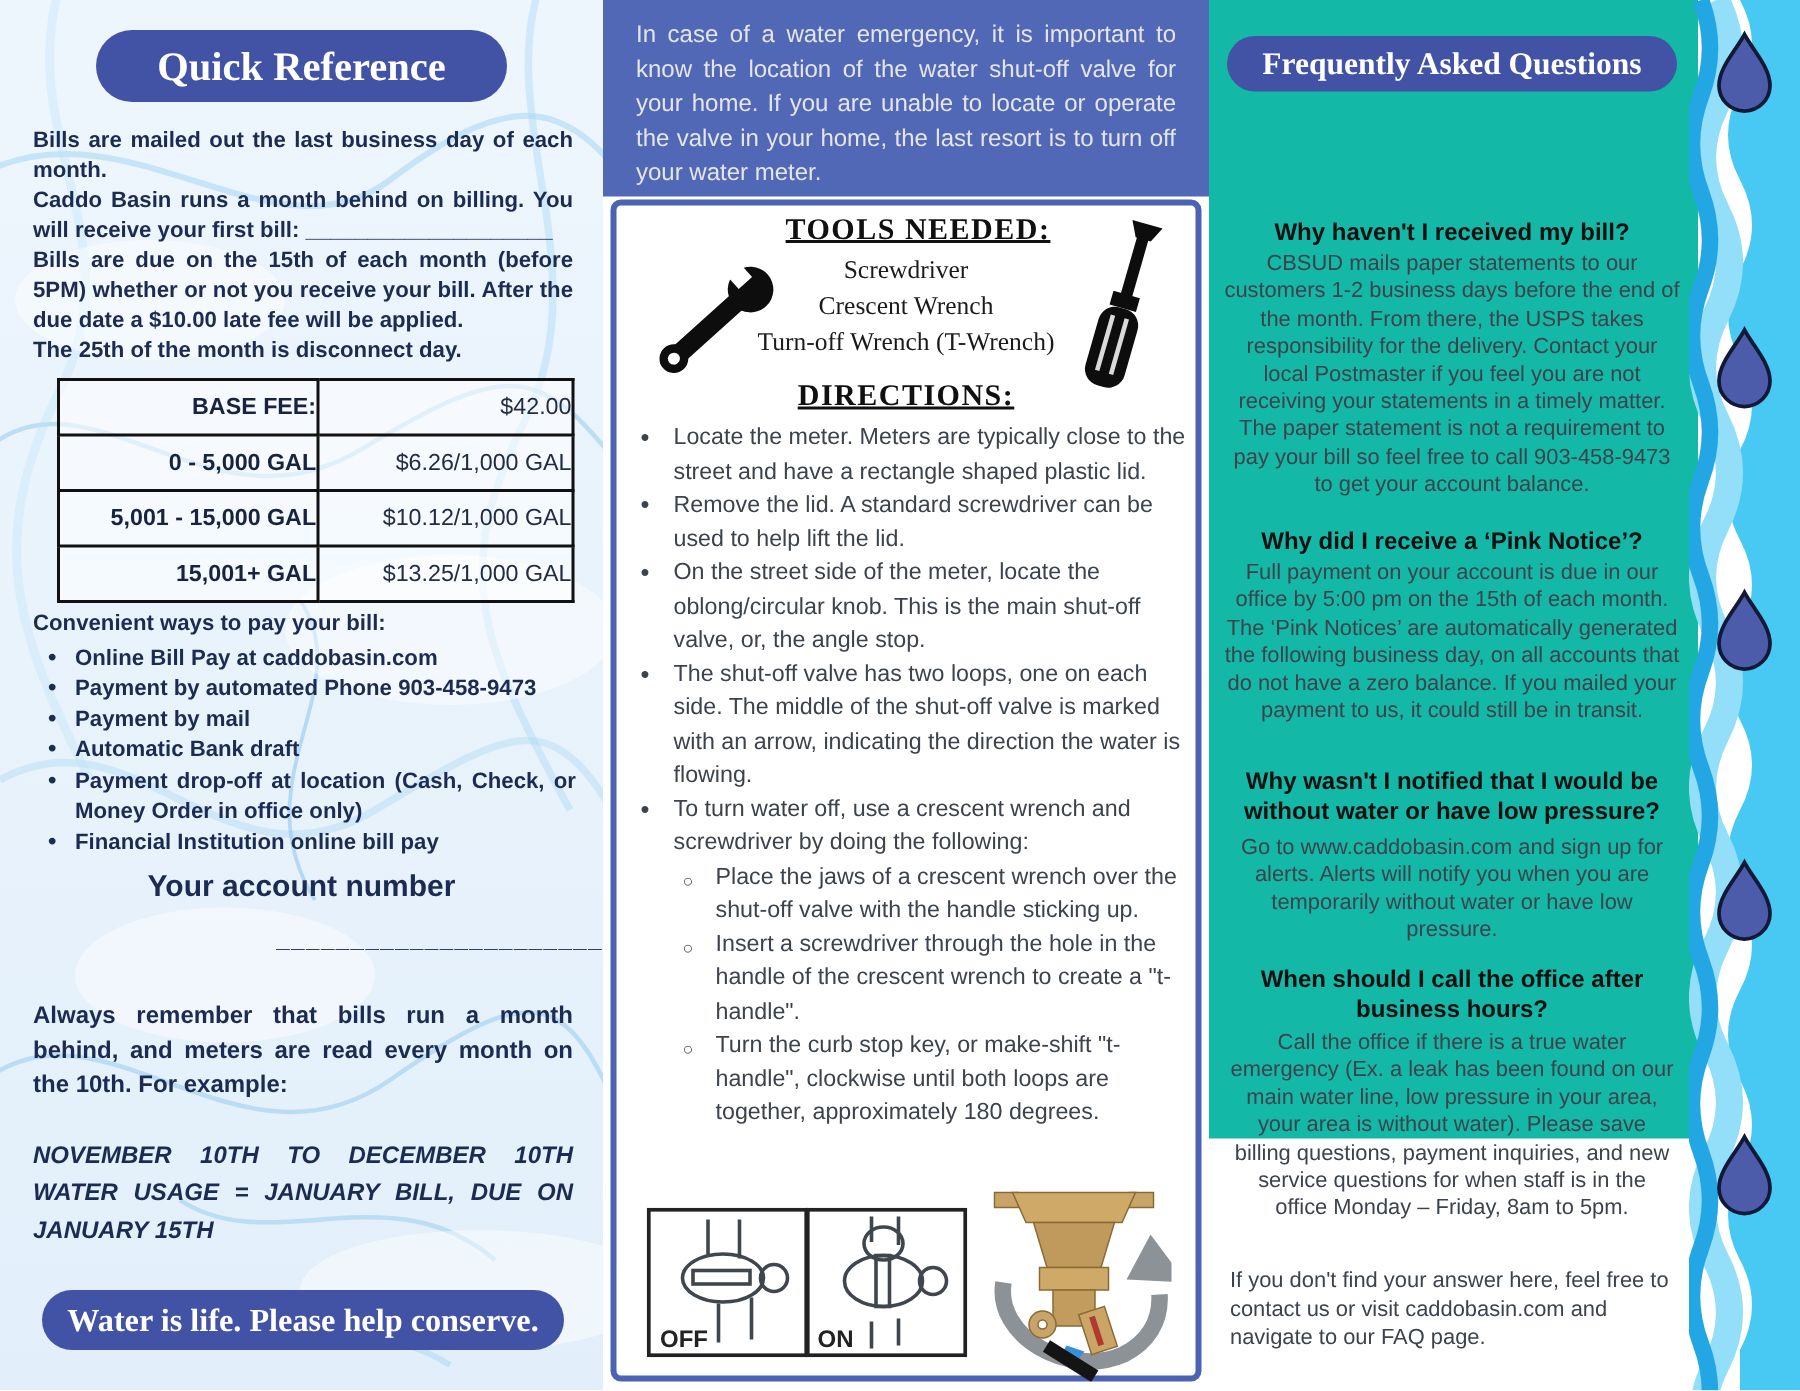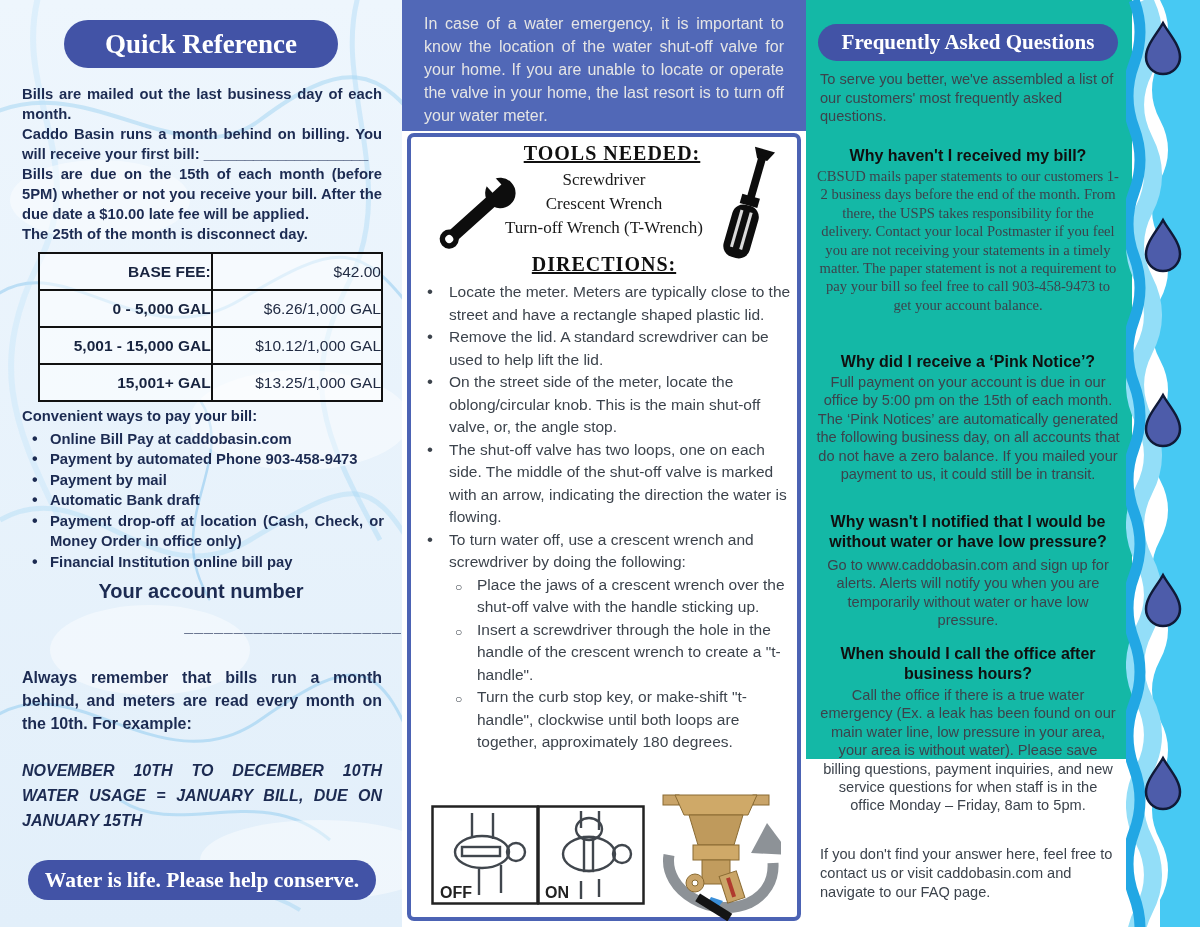--- a/index.html
+++ b/index.html
@@ -60,21 +60,21 @@
   .onoff { position:absolute; left:0; top:8px; }
   .valve-wrap { position:absolute; left:224px; top:-6px; }
 
   
   .right-panel { position:absolute; left:806px; top:0; width:326px; height:759px; background:#14b8a6; color:#3c434c; }
   .faq-pill { position:absolute; top:24px; left:12px; width:300px; height:37px; line-height:37px; font-size:21px; }
   .r-intro { position:absolute; top:70px; left:14px; right:16px; font-size:14.6px; line-height:18.6px; }
   .faq-q { font-size:16px; font-weight:bold; color:#101010; text-align:center; line-height:20px; }
   .faq-a { font-size:14.6px; line-height:18.4px; text-align:center; }
   .q1 { position:absolute; top:146px; left:10px; right:12px; }
-  .a1 { position:absolute; top:167px; left:10px; right:12px;font-family:Liberation Serif, serif; }
+  .a1 { position:absolute; top:167px; left:10px; right:12px; }
   .q2 { position:absolute; top:352px; left:10px; right:12px; }
   .a2 { position:absolute; top:373px; left:10px; right:12px; }
   .q3 { position:absolute; top:512px; left:10px; right:12px; }
   .a3 { position:absolute; top:556px; left:10px; right:12px; }
   .q4 { position:absolute; top:644px; left:10px; right:12px; }
   .a4 { position:absolute; top:686px; left:14px; right:16px; }
   .r-outro { position:absolute; top:845px; left:14px; right:16px; font-size:14.6px; line-height:19px; }
 
   
   .band { position:absolute; left:1126px; top:0; }
@@ -239,21 +239,20 @@
             <polygon points="56,106 68,110 62,118 52,113" fill="#3a8fd9"></polygon>
             <rect x="40" y="112" width="38" height="9" fill="#141414" transform="rotate(32 59 116)"></rect>
           </svg>
         </div>
       </div>
     </div>
   </section>
 
   <section class="right-panel">
     <div class="pill faq-pill">Frequently Asked Questions</div>
-    <p class="r-intro">To serve you better, we've assembled a list of our customers' most frequently asked questions.</p>
     <h3 class="faq-q q1">Why haven't I received my bill?</h3>
     <p class="faq-a a1">CBSUD mails paper statements to our customers 1-2 business days before the end of the month. From there, the USPS takes responsibility for the delivery. Contact your local Postmaster if you feel you are not receiving your statements in a timely matter. The paper statement is not a requirement to pay your bill so feel free to call 903-458-9473 to get your account balance.</p>
     <h3 class="faq-q q2">Why did I receive a ‘Pink Notice’?</h3>
     <p class="faq-a a2">Full payment on your account is due in our office by 5:00 pm on the 15th of each month. The ‘Pink Notices’ are automatically generated the following business day, on all accounts that do not have a zero balance. If you mailed your payment to us, it could still be in transit.</p>
     <h3 class="faq-q q3">Why wasn't I notified that I would be without water or have low pressure?</h3>
     <p class="faq-a a3">Go to www.caddobasin.com and sign up for alerts. Alerts will notify you when you are temporarily without water or have low pressure.</p>
     <h3 class="faq-q q4">When should I call the office after business hours?</h3>
     <p class="faq-a a4">Call the office if there is a true water emergency (Ex. a leak has been found on our main water line, low pressure in your area, your area is without water). Please save billing questions, payment inquiries, and new service questions for when staff is in the office Monday – Friday, 8am to 5pm.</p>
     <p class="r-outro">If you don't find your answer here, feel free to contact us or visit caddobasin.com and navigate to our FAQ page.</p>
   </section>

